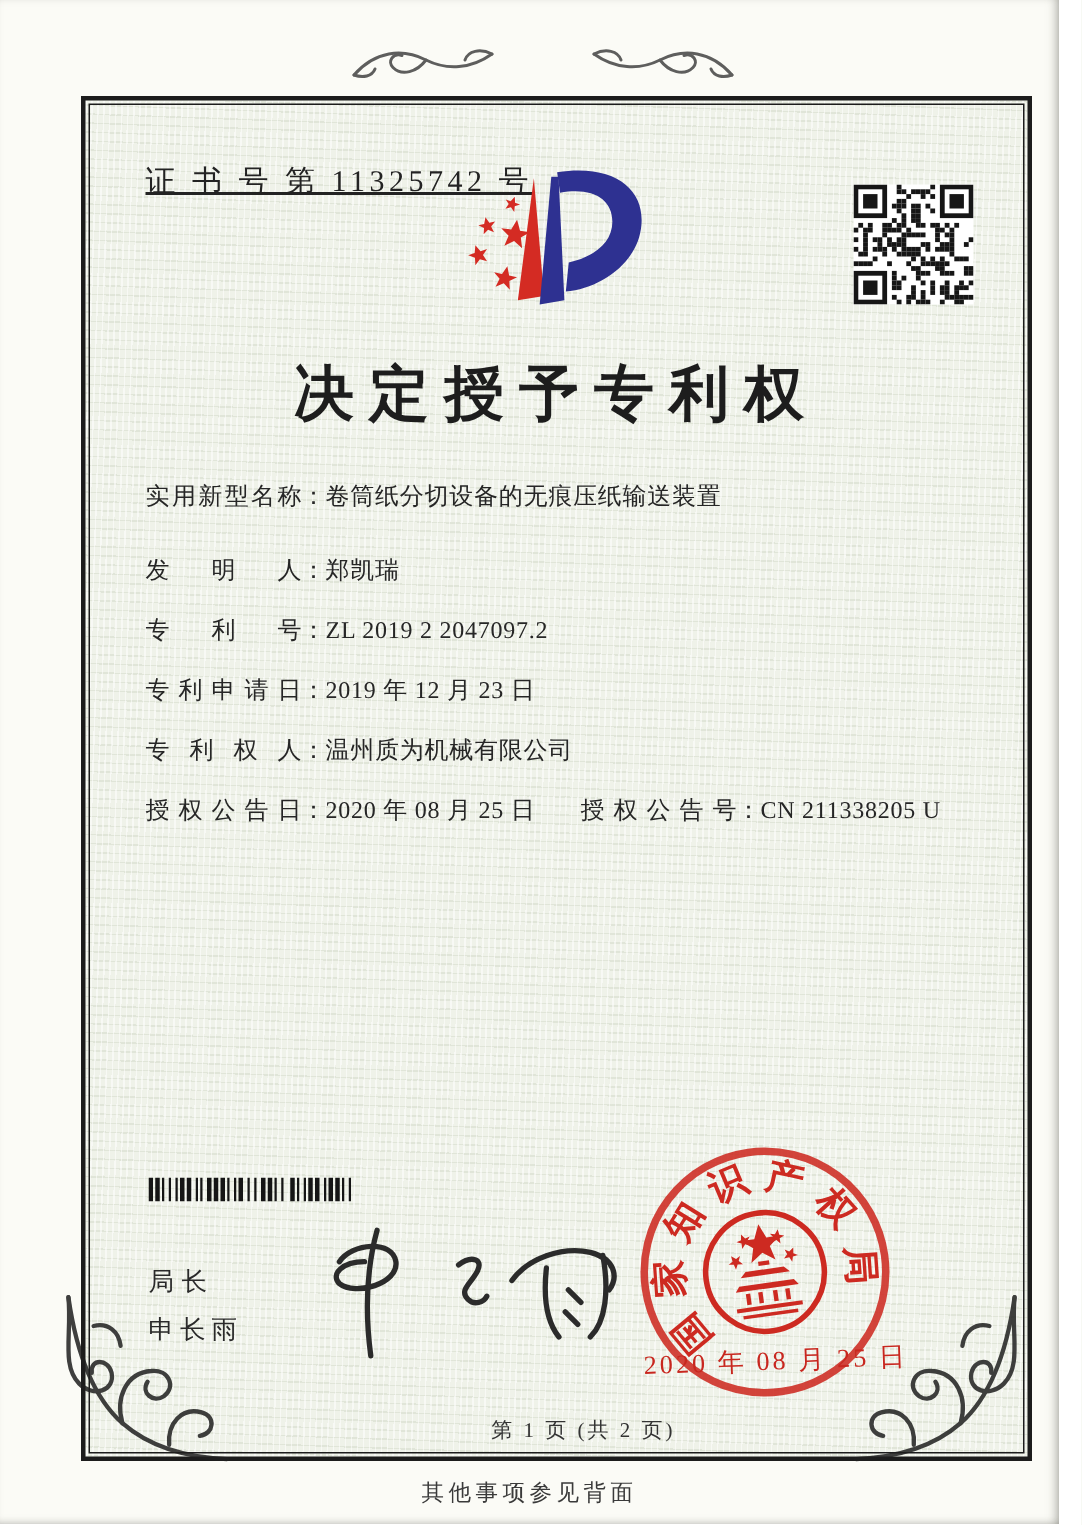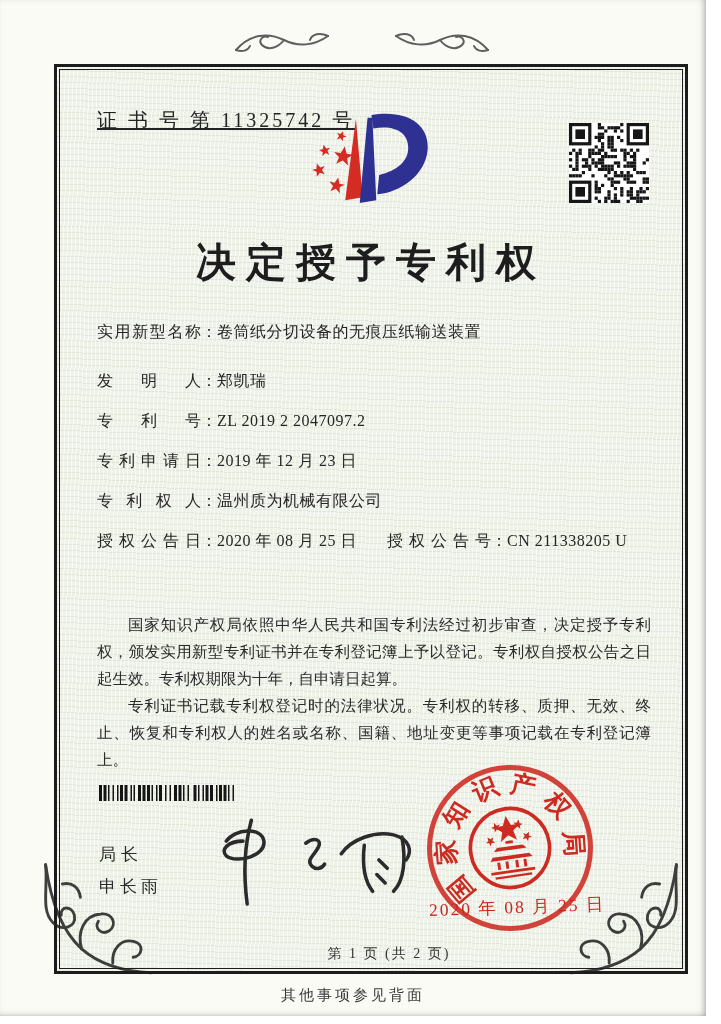--- a/index.html
+++ b/index.html
@@ -353,24 +353,20 @@
       <div class="frow">
         <span>
           <span class="lbl">授权公告日</span><span class="colon">：</span><span class="val">2020 年 08 月 25 日</span>
         </span>
         <span class="grant-group2">
           <span class="lbl">授权公告号</span><span class="colon">：</span><span class="val">CN 211338205 U</span>
         </span>
       </div>
     </div>
 
-    <div class="paras">
-      <p>国家知识产权局依照中华人民共和国专利法经过初步审查，决定授予专利权，颁发实用新型专利证书并在专利登记簿上予以登记。专利权自授权公告之日起生效。专利权期限为十年，自申请日起算。</p>
-      <p>专利证书记载专利权登记时的法律状况。专利权的转移、质押、无效、终止、恢复和专利权人的姓名或名称、国籍、地址变更等事项记载在专利登记簿上。</p>
-    </div>
 
     <svg class="barcode" id="barcode-svg" viewBox="0 0 188 16" preserveAspectRatio="none">
         <rect x="0" y="0" width="3" height="16" fill="#151515"></rect>
         <rect x="4.5" y="0" width="3" height="16" fill="#151515"></rect>
         <rect x="9" y="0" width="1.5" height="16" fill="#151515"></rect>
         <rect x="13.5" y="0" width="1.5" height="16" fill="#151515"></rect>
         <rect x="18" y="0" width="1.5" height="16" fill="#151515"></rect>
         <rect x="21" y="0" width="3" height="16" fill="#151515"></rect>
         <rect x="25.5" y="0" width="3" height="16" fill="#151515"></rect>
         <rect x="31.5" y="0" width="1.5" height="16" fill="#151515"></rect>

